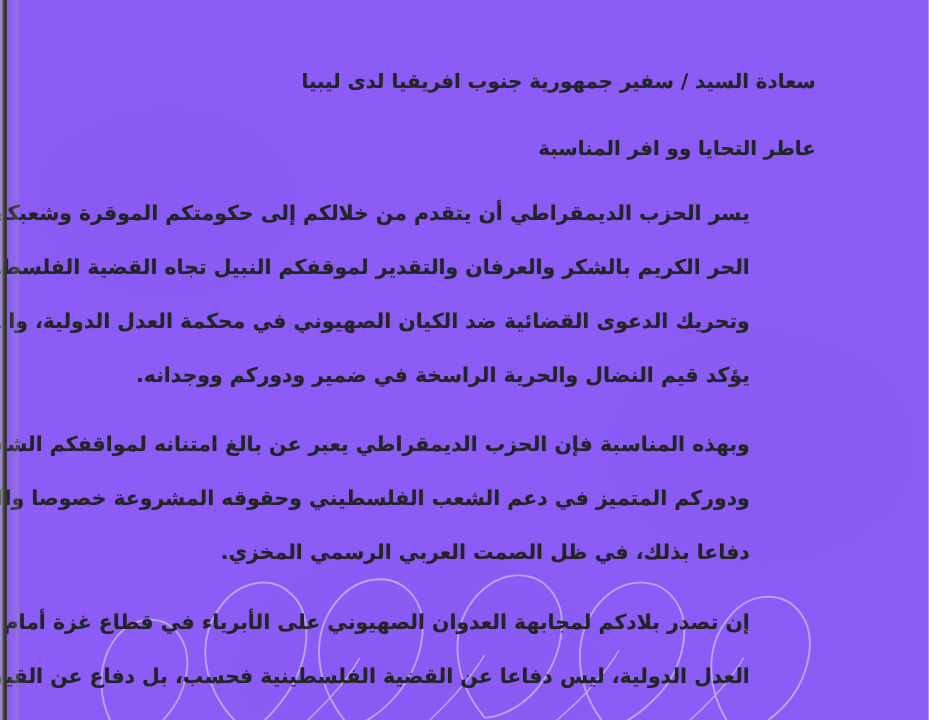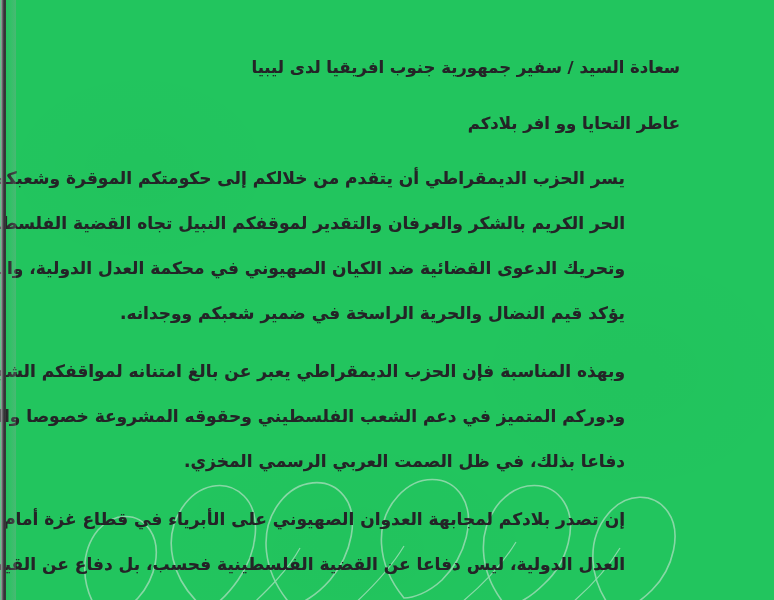--- a/index.html
+++ b/index.html
@@ -7,21 +7,21 @@
     margin: 0;
     padding: 0;
     background: #ffffff;
   }
 
   .page {
     position: relative;
     width: 774px;
     height: 600px;
     overflow: hidden;
-    background: #22c55e;
+    background: #8b5cf6;
     font-family: "DejaVu Sans", "Liberation Sans", sans-serif;
     direction: rtl;
     -webkit-font-smoothing: antialiased;
   }
 
   
   .paper-texture {
     position: absolute;
     inset: 0;
     pointer-events: none;
@@ -119,26 +119,26 @@
         <path d="M352 176 C374 156 392 136 404 116"></path>
         <path d="M462 172 C486 152 504 132 516 112"></path>
         <path d="M566 178 C590 158 608 138 620 118"></path>
       </g>
     </svg>
   </div>
 
   <div class="content">
 
     <div class="line hdr" style="top:58px;">سعادة السيد / سفير جمهورية جنوب افريقيا لدى ليبيا</div>
-    <div class="line hdr-2" style="top:114px;right:94px;">عاطر التحايا وو افر بلادكم</div>
+    <div class="line hdr-2" style="top:114px;right:94px;">عاطر التحايا وو افر المناسبة</div>
 
     <div class="line body-line ra-indent" style="top:168px;">يسر الحزب الديمقراطي أن يتقدم من خلالكم إلى حكومتكم الموقرة وشعبكم</div>
     <div class="line body-line ra" style="top:213px;">الحر الكريم بالشكر والعرفان والتقدير لموقفكم النبيل تجاه القضية الفلسطينية</div>
     <div class="line body-line ra" style="top:258px;">وتحريك الدعوى القضائية ضد الكيان الصهيوني في محكمة العدل الدولية، والذي</div>
-    <div class="line body-line ra" style="top:303px;">يؤكد قيم النضال والحرية الراسخة في ضمير شعبكم ووجدانه.</div>
+    <div class="line body-line ra" style="top:303px;">يؤكد قيم النضال والحرية الراسخة في ضمير ودوركم ووجدانه.</div>
 
     <div class="line body-line ra-indent" style="top:361px;">وبهذه المناسبة فإن الحزب الديمقراطي يعبر عن بالغ امتنانه لمواقفكم الشجاعة</div>
     <div class="line body-line ra" style="top:406px;">ودوركم المتميز في دعم الشعب الفلسطيني وحقوقه المشروعة خصوصا والتزامكم</div>
     <div class="line body-line ra" style="top:451px;">دفاعا بذلك، في ظل الصمت العربي الرسمي المخزي.</div>
 
     <div class="line body-line ra-indent" style="top:509px;">إن تصدر بلادكم لمجابهة العدوان الصهيوني على الأبرياء في قطاع غزة أمام محكمة</div>
     <div class="line body-line ra clipped" style="top:554px;">العدل الدولية، ليس دفاعا عن القضية الفلسطينية فحسب، بل دفاع عن القيم</div>
 
   </div>
 

